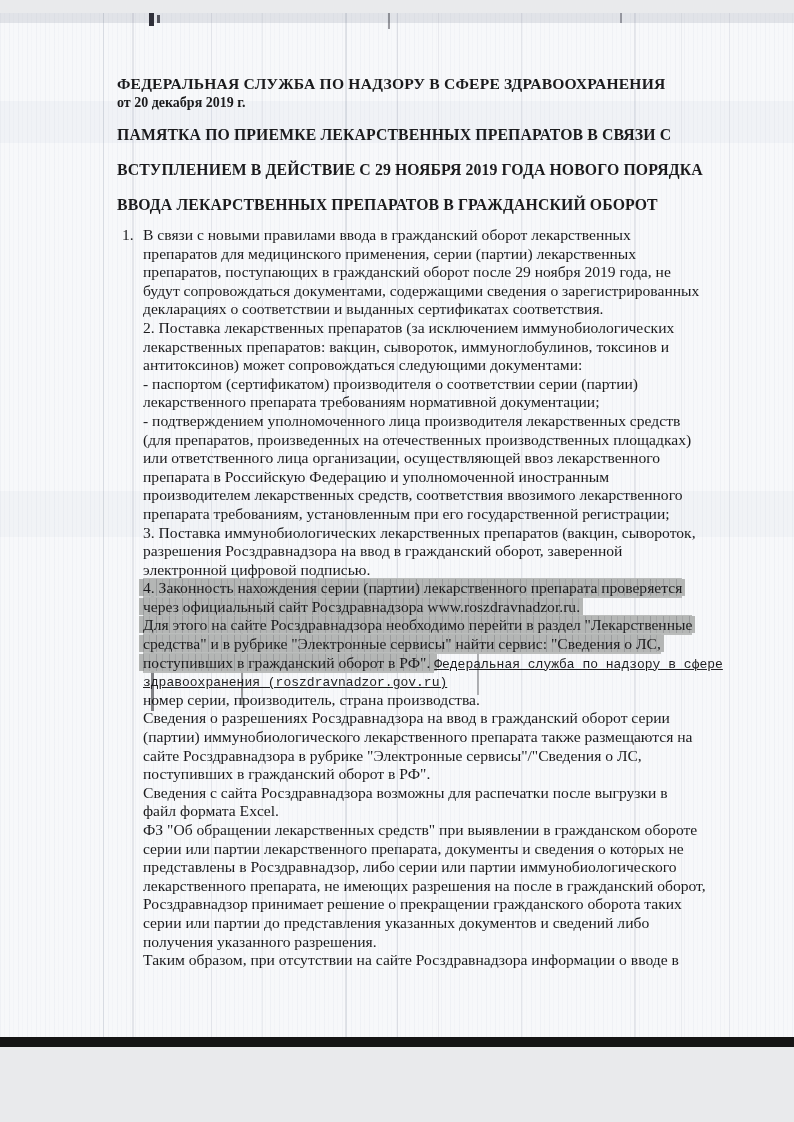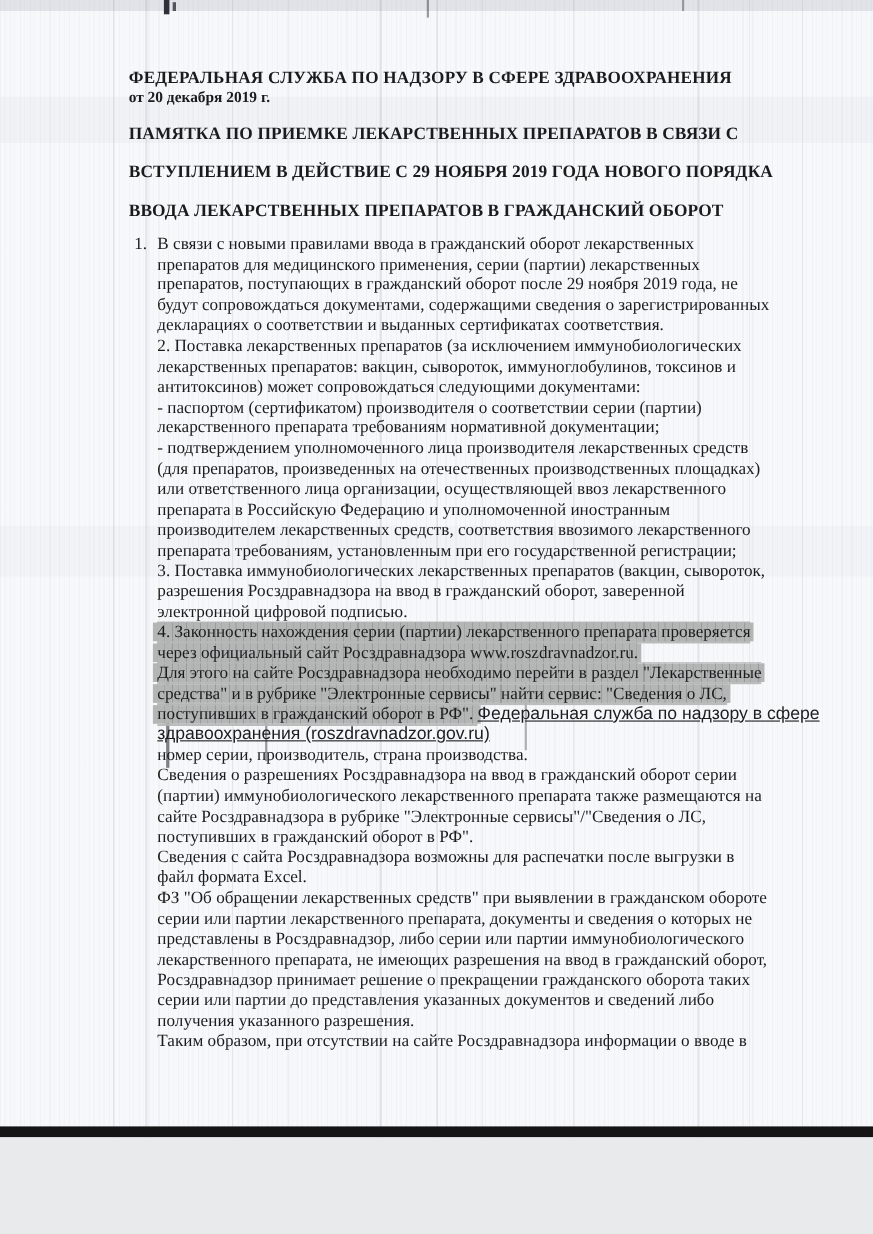--- a/index.html
+++ b/index.html
@@ -1,19 +1,19 @@
 <!DOCTYPE html>
 <html lang="ru" style="--paper: #f7f8fa; --text: #1b1b1d; --highlight: #b4b6b5; --link: #1d1d1f; --bottom_bar: #151515;"><head>
 <meta charset="utf-8">
 <style>
   html,body{margin:0;padding:0;background:#e9eaec;}
   .page{
     position:relative;
     width:794px;height:1034px;
-    margin:0 auto;
+    margin:13px auto;
     background:var(--paper,#f7f8fa);
     overflow:hidden;
     font-family:"Liberation Serif", serif;
     color:var(--text,#1b1b1d);
   }
   
   .page::before{
     content:"";
     position:absolute;inset:0;
     background-image:
@@ -53,22 +53,22 @@
   .seg-plain{}
   .seg-highlight{
     background-color:var(--highlight,#b4b6b5);
     background-image:repeating-linear-gradient(90deg,
       rgba(45,45,55,.20) 0 1px, transparent 1px 6px,
       rgba(45,45,55,.10) 6px 7px, transparent 7px 13px);
     box-shadow:-4px 0 0 var(--highlight,#b4b6b5), 3px 0 0 var(--highlight,#b4b6b5),
                0 -1px 0 rgba(180,182,181,.9), 0 2px 0 rgba(180,182,181,.9);
   }
   .seg-link{
-    font-family:Liberation Sans, sans-serif;
-    font-size:16px;
+    font-family:Liberation Mono, monospace;
+    font-size:13px;
     text-decoration:underline;
     color:var(--link,#1d1d1f);
     cursor:pointer;
   }
   .bottom-bar{
     position:absolute;left:0;bottom:0;width:794px;height:10px;
     background:var(--bottom_bar,#151515);
   }
 </style>
 </head>
@@ -138,21 +138,21 @@
       <div class="line"><span class="seg-plain">номер серии, производитель, страна производства.</span></div>
       <div class="line"><span class="seg-plain">Сведения о разрешениях Росздравнадзора на ввод в гражданский оборот серии</span></div>
       <div class="line"><span class="seg-plain">(партии) иммунобиологического лекарственного препарата также размещаются на</span></div>
       <div class="line"><span class="seg-plain">сайте Росздравнадзора в рубрике "Электронные сервисы"/"Сведения о ЛС,</span></div>
       <div class="line"><span class="seg-plain">поступивших в гражданский оборот в РФ".</span></div>
       <div class="line"><span class="seg-plain">Сведения с сайта Росздравнадзора возможны для распечатки после выгрузки в</span></div>
       <div class="line"><span class="seg-plain">файл формата Excel.</span></div>
       <div class="line"><span class="seg-plain">ФЗ "Об обращении лекарственных средств" при выявлении в гражданском обороте</span></div>
       <div class="line"><span class="seg-plain">серии или партии лекарственного препарата, документы и сведения о которых не</span></div>
       <div class="line"><span class="seg-plain">представлены в Росздравнадзор, либо серии или партии иммунобиологического</span></div>
-      <div class="line"><span class="seg-plain">лекарственного препарата, не имеющих разрешения на ввод в гражданский оборот,</span></div>
+      <div class="line"><span class="seg-plain">лекарственного препарата, не имеющих разрешения на после в гражданский оборот,</span></div>
       <div class="line"><span class="seg-plain">Росздравнадзор принимает решение о прекращении гражданского оборота таких</span></div>
       <div class="line"><span class="seg-plain">серии или партии до представления указанных документов и сведений либо</span></div>
       <div class="line"><span class="seg-plain">получения указанного разрешения.</span></div>
       <div class="line"><span class="seg-plain">Таким образом, при отсутствии на сайте Росздравнадзора информации о вводе в</span></div>
     </div>
 
   <div class="bottom-bar"></div>
 </div>
 
 </body></html>

